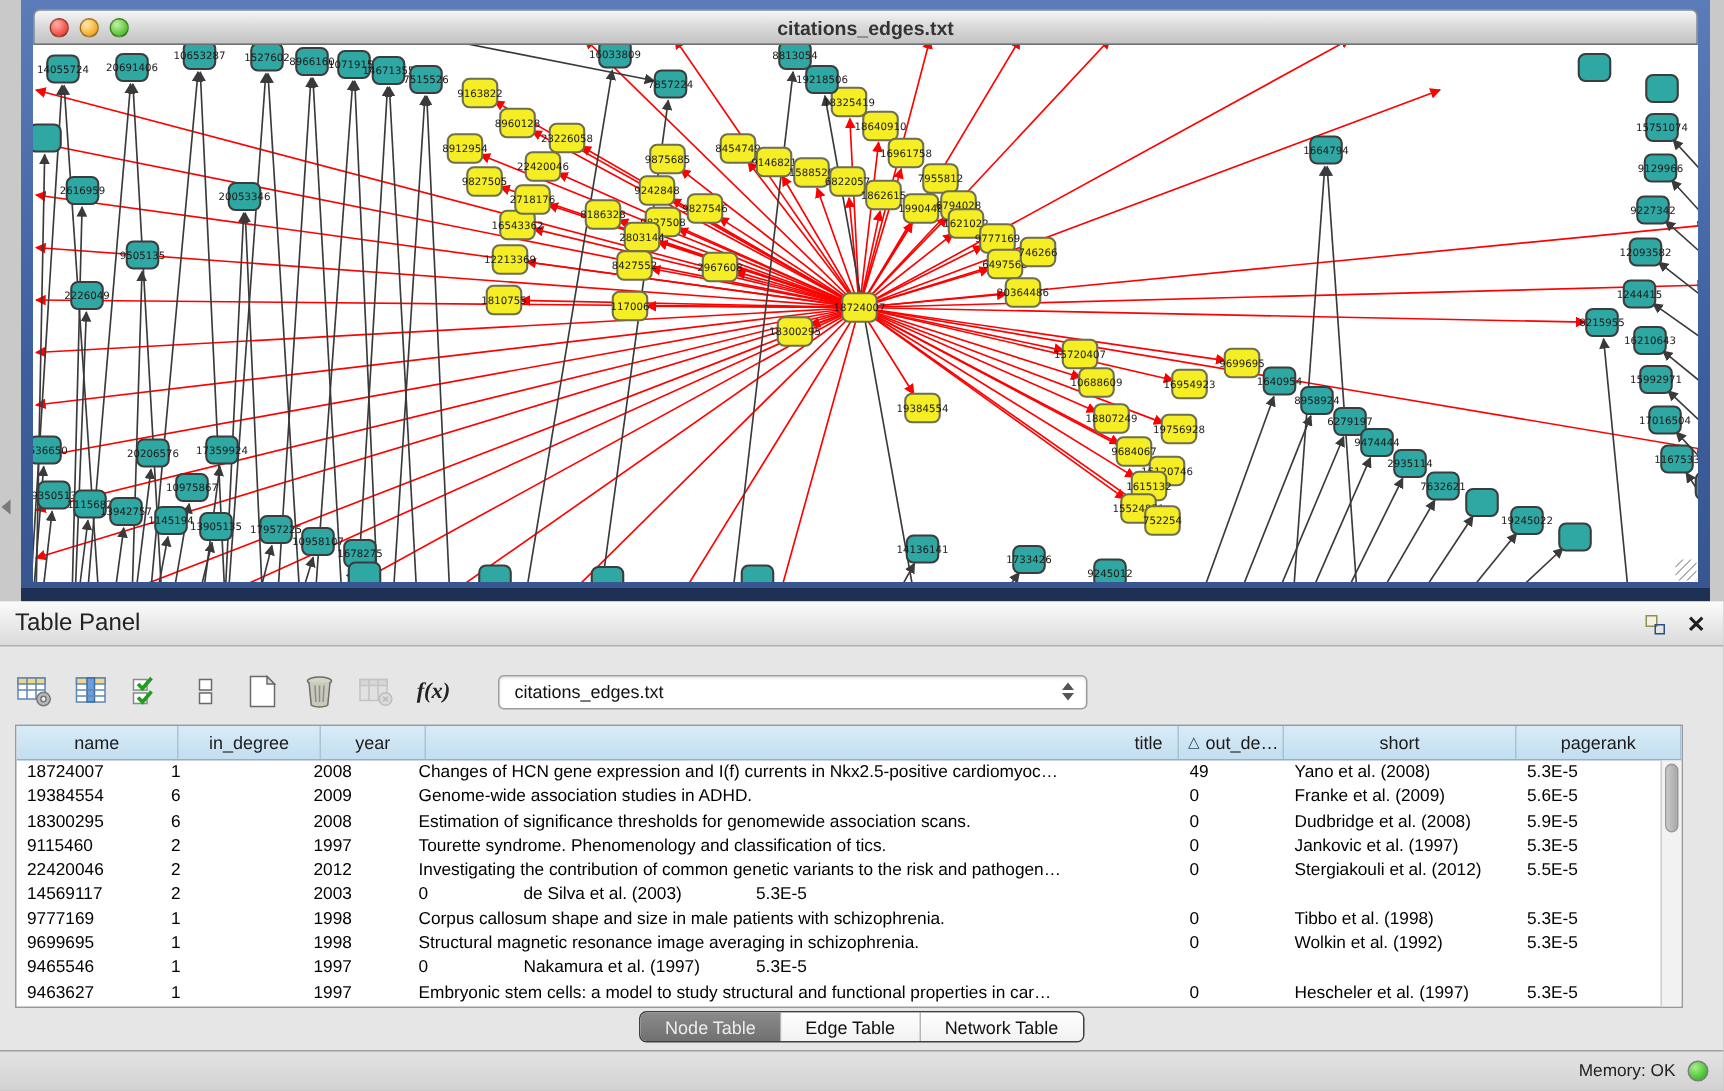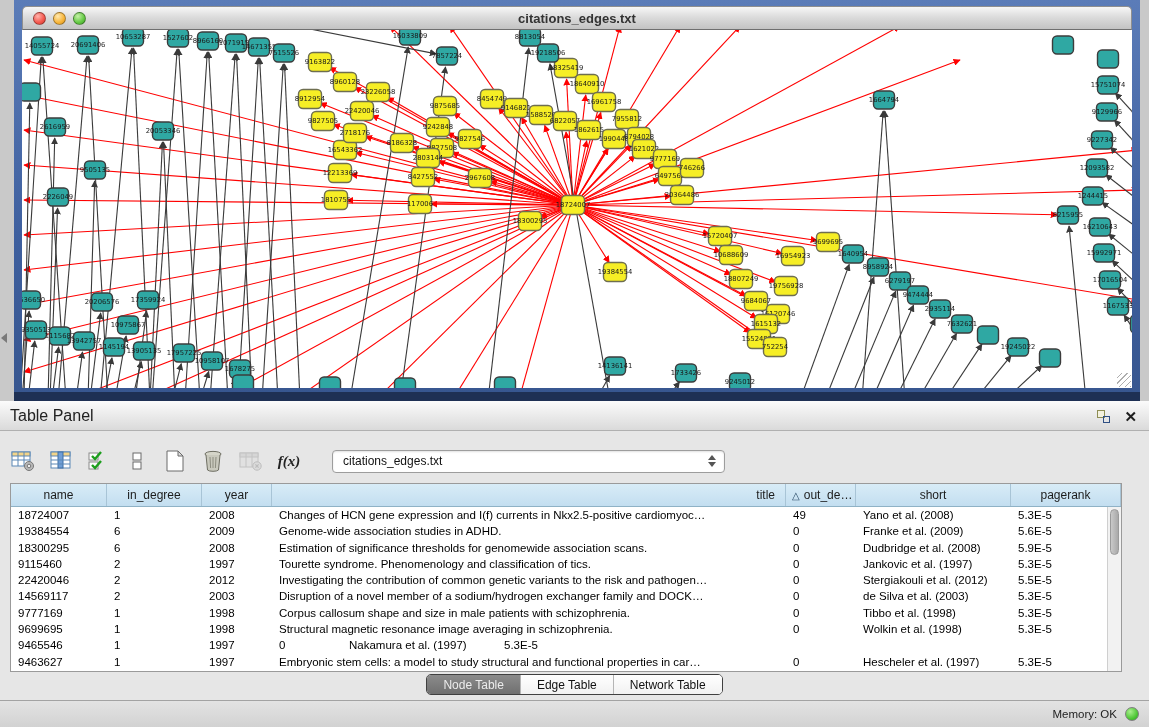--- a/index.html
+++ b/index.html
@@ -536,21 +536,21 @@
       <span class="combo-text">citations_edges.txt</span>
       <span class="combo-arrows">
           <i class="up"></i>
           <i class="dn"></i>
         </span>
     </div>
   </div>
 
   <div class="tbl">
     <div class="tbl-head" id="tbl-head">
-        <div class="th center" style="width: 96px;">
+        <div class="th center" style="width: 108px;">
           <span>name</span>
         </div>
         <div class="th center" style="width: 95px;">
           <span>in_degree</span>
         </div>
         <div class="th center" style="width: 70px;">
           <span>year</span>
         </div>
         <div class="th right" style="flex: 1 1 0%;">
           <span>title</span>
@@ -609,41 +609,40 @@
           <div class="td" style="width: 70px;">2012</div>
           <div class="td" style="flex: 1 1 0%;">Investigating the contribution of common genetic variants to the risk and pathogen…</div>
           <div class="td" style="width: 70px;">0</div>
           <div class="td" style="width: 155px;">Stergiakouli et al. (2012)</div>
           <div class="td" style="width: 110px;">5.5E-5</div>
         </div>
         <div class="tr">
           <div class="td" style="width: 96px;">14569117</div>
           <div class="td" style="width: 95px;">2</div>
           <div class="td" style="width: 70px;">2003</div>
-          <div class="td" style="flex: 1 1 0%;">Disruption of a novel member of a sodium/hydrogen exchanger family and DOCK…</div>
           <div class="td" style="width: 70px;">0</div>
           <div class="td" style="width: 155px;">de Silva et al. (2003)</div>
           <div class="td" style="width: 110px;">5.3E-5</div>
         </div>
         <div class="tr">
           <div class="td" style="width: 96px;">9777169</div>
           <div class="td" style="width: 95px;">1</div>
           <div class="td" style="width: 70px;">1998</div>
           <div class="td" style="flex: 1 1 0%;">Corpus callosum shape and size in male patients with schizophrenia.</div>
           <div class="td" style="width: 70px;">0</div>
           <div class="td" style="width: 155px;">Tibbo et al. (1998)</div>
           <div class="td" style="width: 110px;">5.3E-5</div>
         </div>
         <div class="tr">
           <div class="td" style="width: 96px;">9699695</div>
           <div class="td" style="width: 95px;">1</div>
           <div class="td" style="width: 70px;">1998</div>
           <div class="td" style="flex: 1 1 0%;">Structural magnetic resonance image averaging in schizophrenia.</div>
           <div class="td" style="width: 70px;">0</div>
-          <div class="td" style="width: 155px;">Wolkin et al. (1998)</div>
+          <div class="td" style="width: 155px;">Wolkin et al. (1992)</div>
           <div class="td" style="width: 110px;">5.3E-5</div>
         </div>
         <div class="tr">
           <div class="td" style="width: 96px;">9465546</div>
           <div class="td" style="width: 95px;">1</div>
           <div class="td" style="width: 70px;">1997</div>
           <div class="td" style="width: 70px;">0</div>
           <div class="td" style="width: 155px;">Nakamura et al. (1997)</div>
           <div class="td" style="width: 110px;">5.3E-5</div>
         </div>

